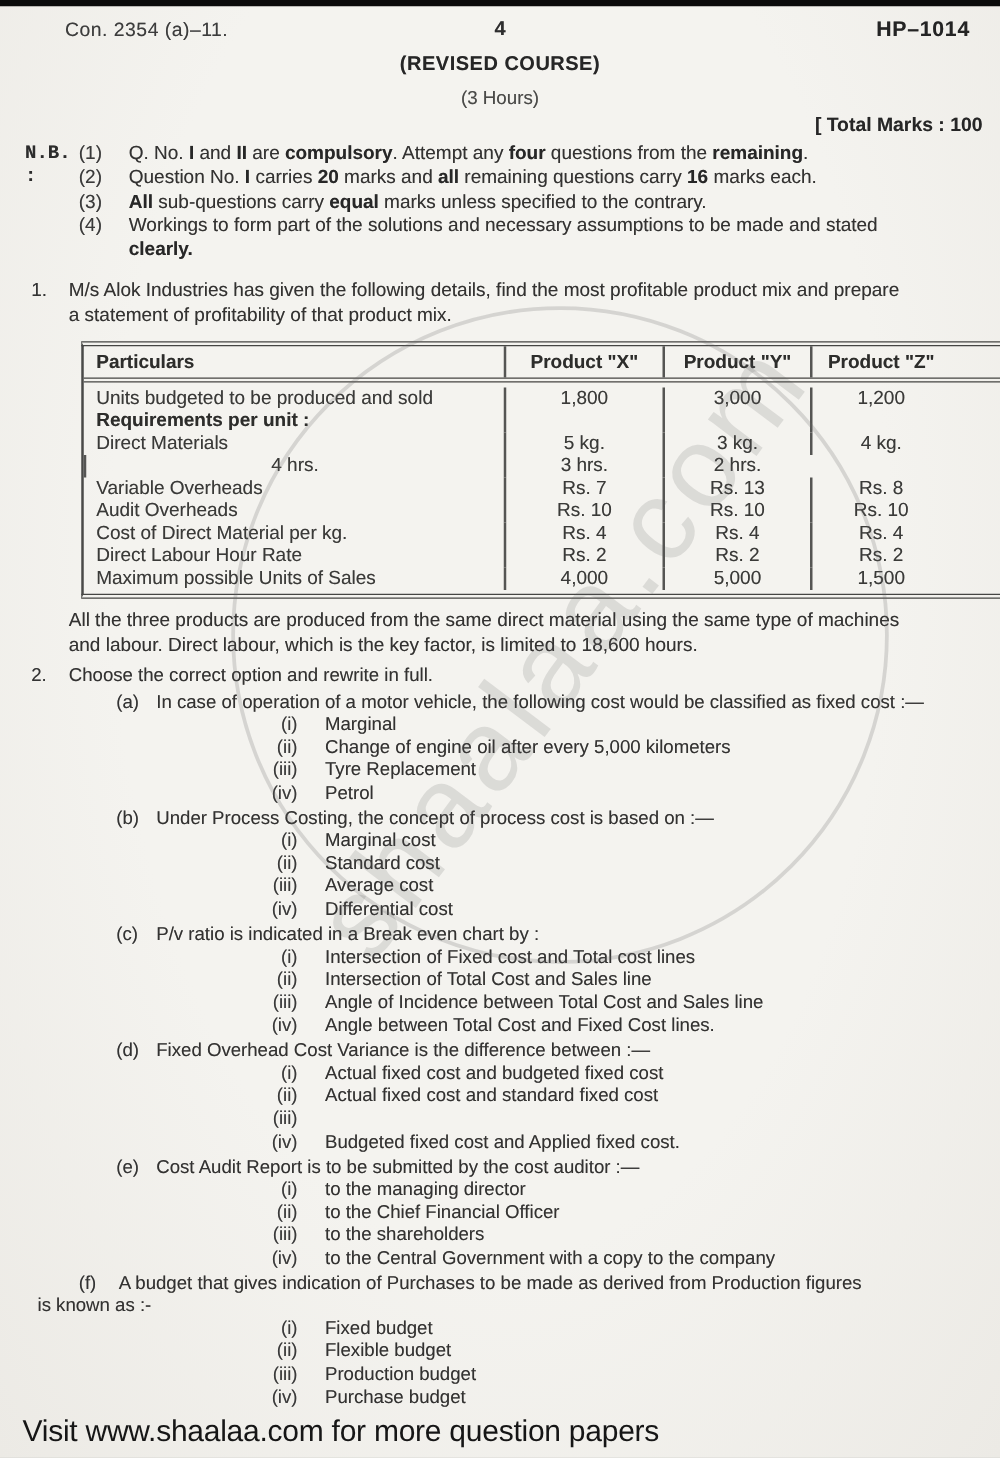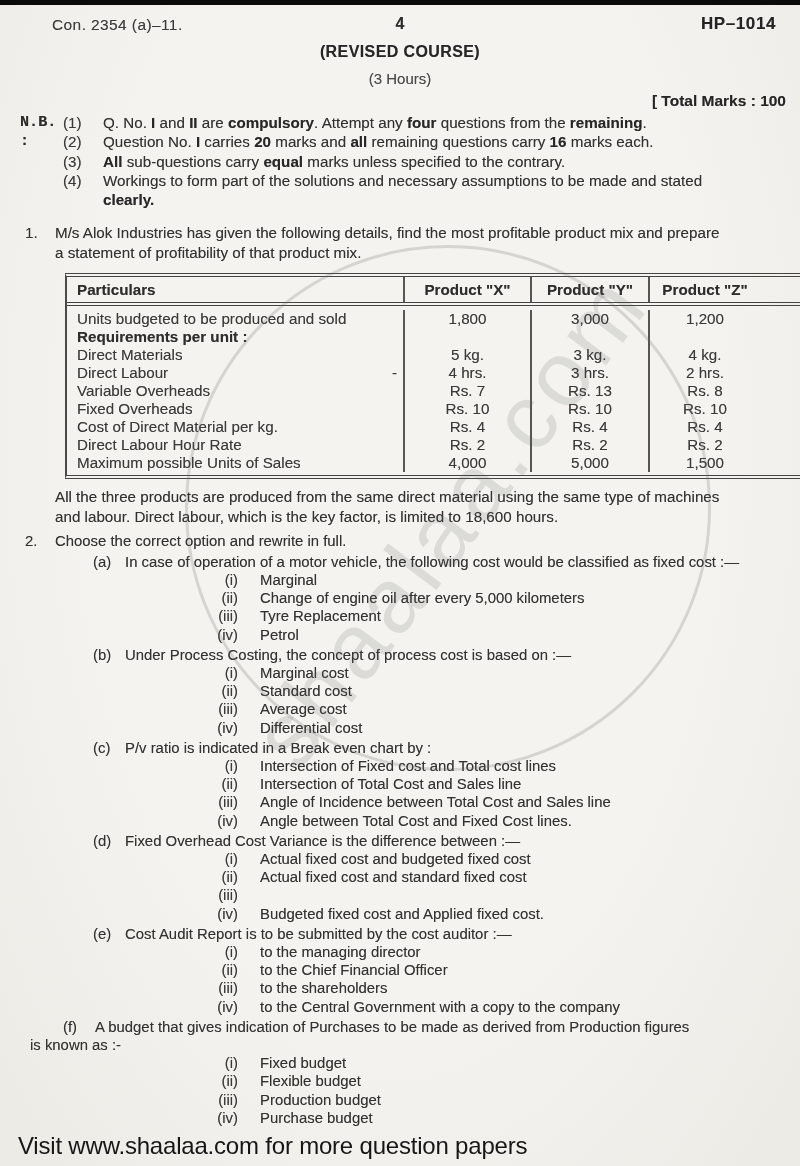--- a/index.html
+++ b/index.html
@@ -148,39 +148,35 @@
           </div>
           <div class="t-row">
             <div class="t-cell-label">
               <span>Direct Materials</span>
             </div>
             <div class="t-cell-val">5 kg.</div>
             <div class="t-cell-val">3 kg.</div>
             <div class="t-cell-val">4 kg.</div>
           </div>
           <div class="t-row">
-            <div class="t-cell-label">
-              <span>Direct Labour</span>
-              <span class="t-dash">-</span>
-            </div>
             <div class="t-cell-val">4 hrs.</div>
             <div class="t-cell-val">3 hrs.</div>
             <div class="t-cell-val">2 hrs.</div>
           </div>
           <div class="t-row">
             <div class="t-cell-label">
               <span>Variable Overheads</span>
             </div>
             <div class="t-cell-val">Rs. 7</div>
             <div class="t-cell-val">Rs. 13</div>
             <div class="t-cell-val">Rs. 8</div>
           </div>
           <div class="t-row">
             <div class="t-cell-label">
-              <span>Fixed Overheads</span>
+              <span>Audit Overheads</span>
             </div>
             <div class="t-cell-val">Rs. 10</div>
             <div class="t-cell-val">Rs. 10</div>
             <div class="t-cell-val">Rs. 10</div>
           </div>
           <div class="t-row">
             <div class="t-cell-label">
               <span>Cost of Direct Material per kg.</span>
             </div>
             <div class="t-cell-val">Rs. 4</div>

